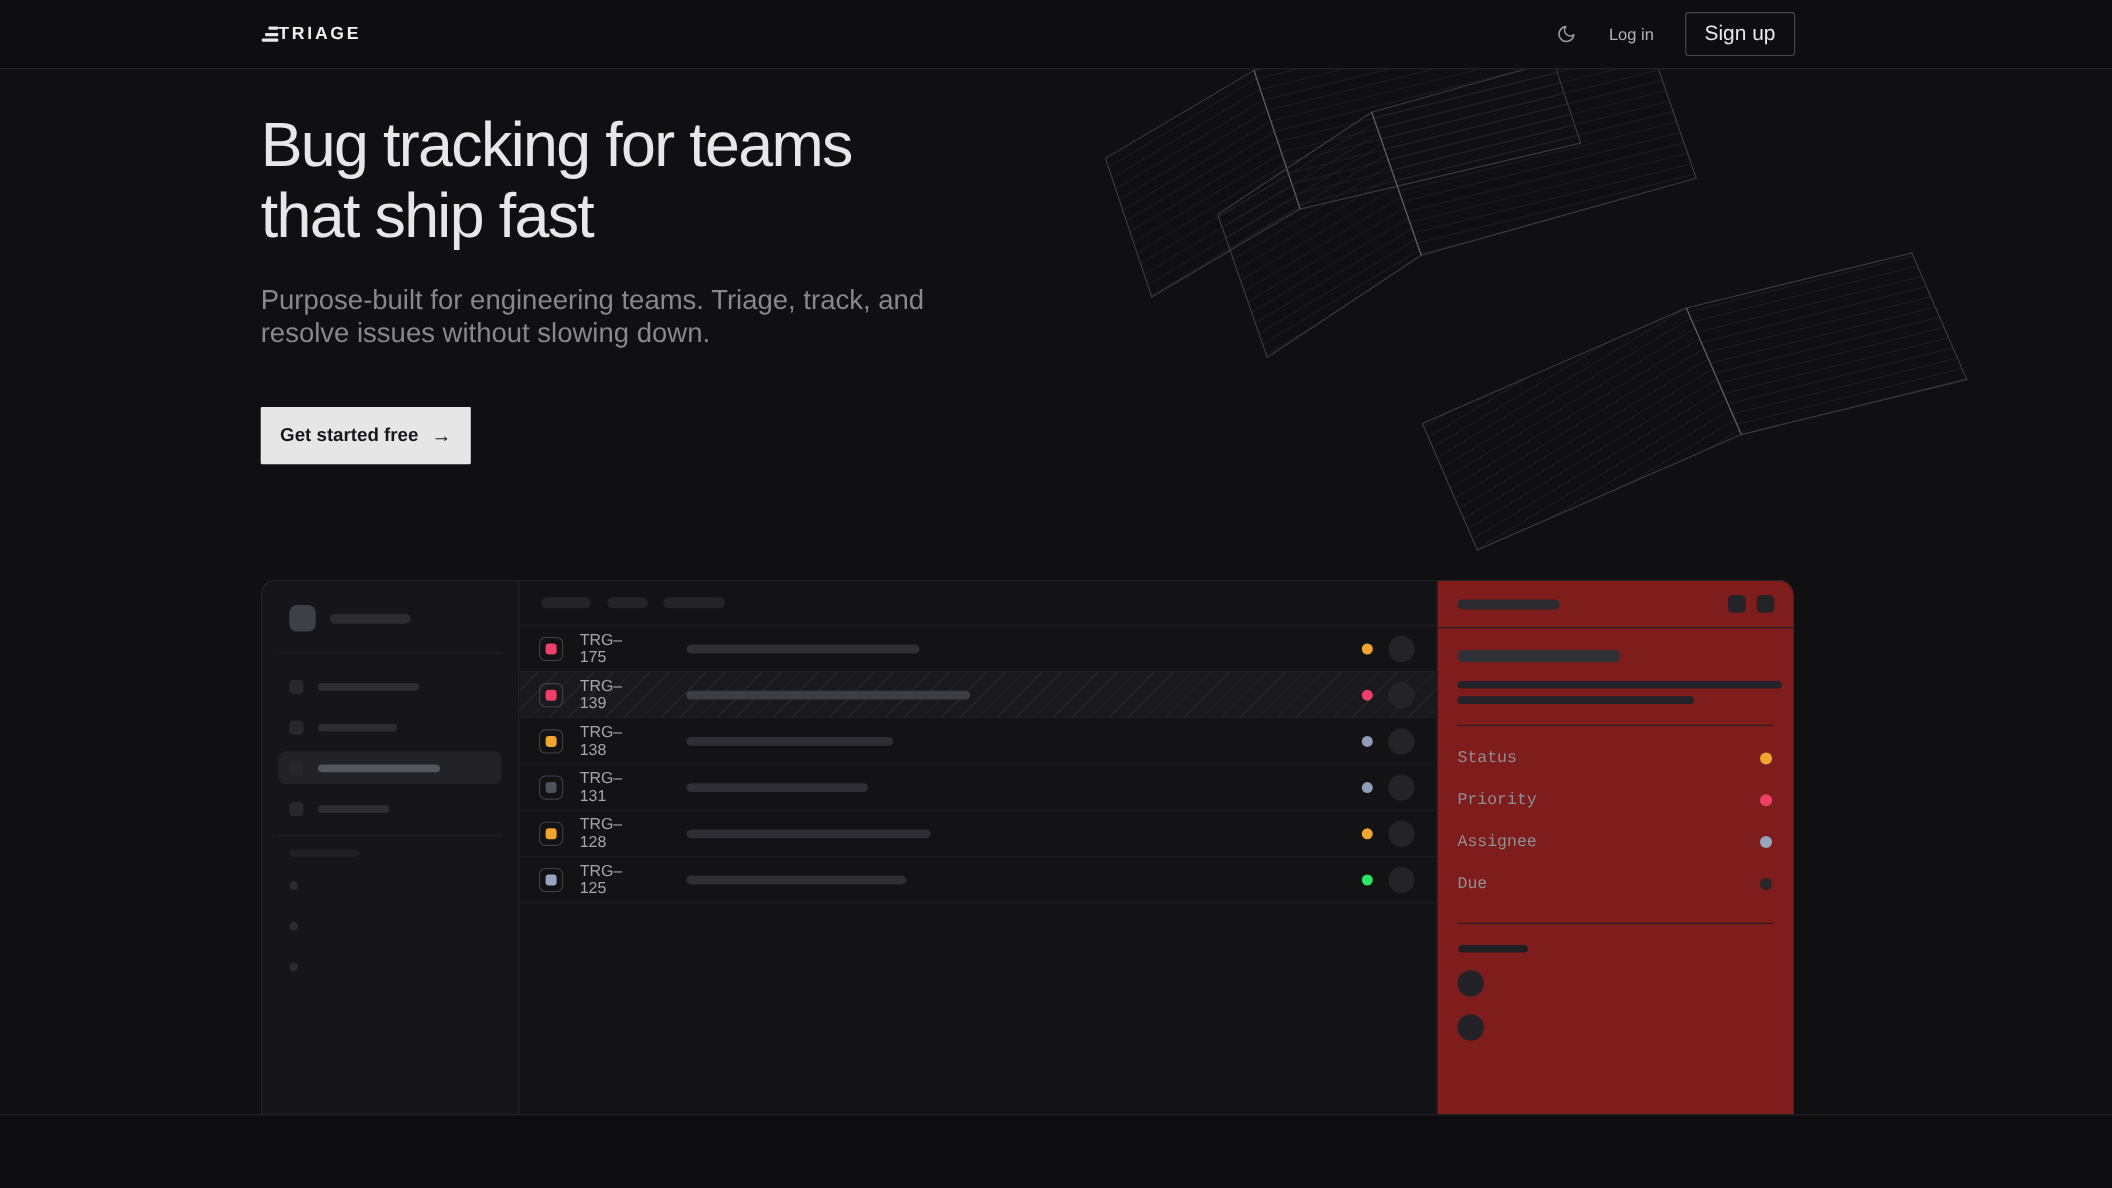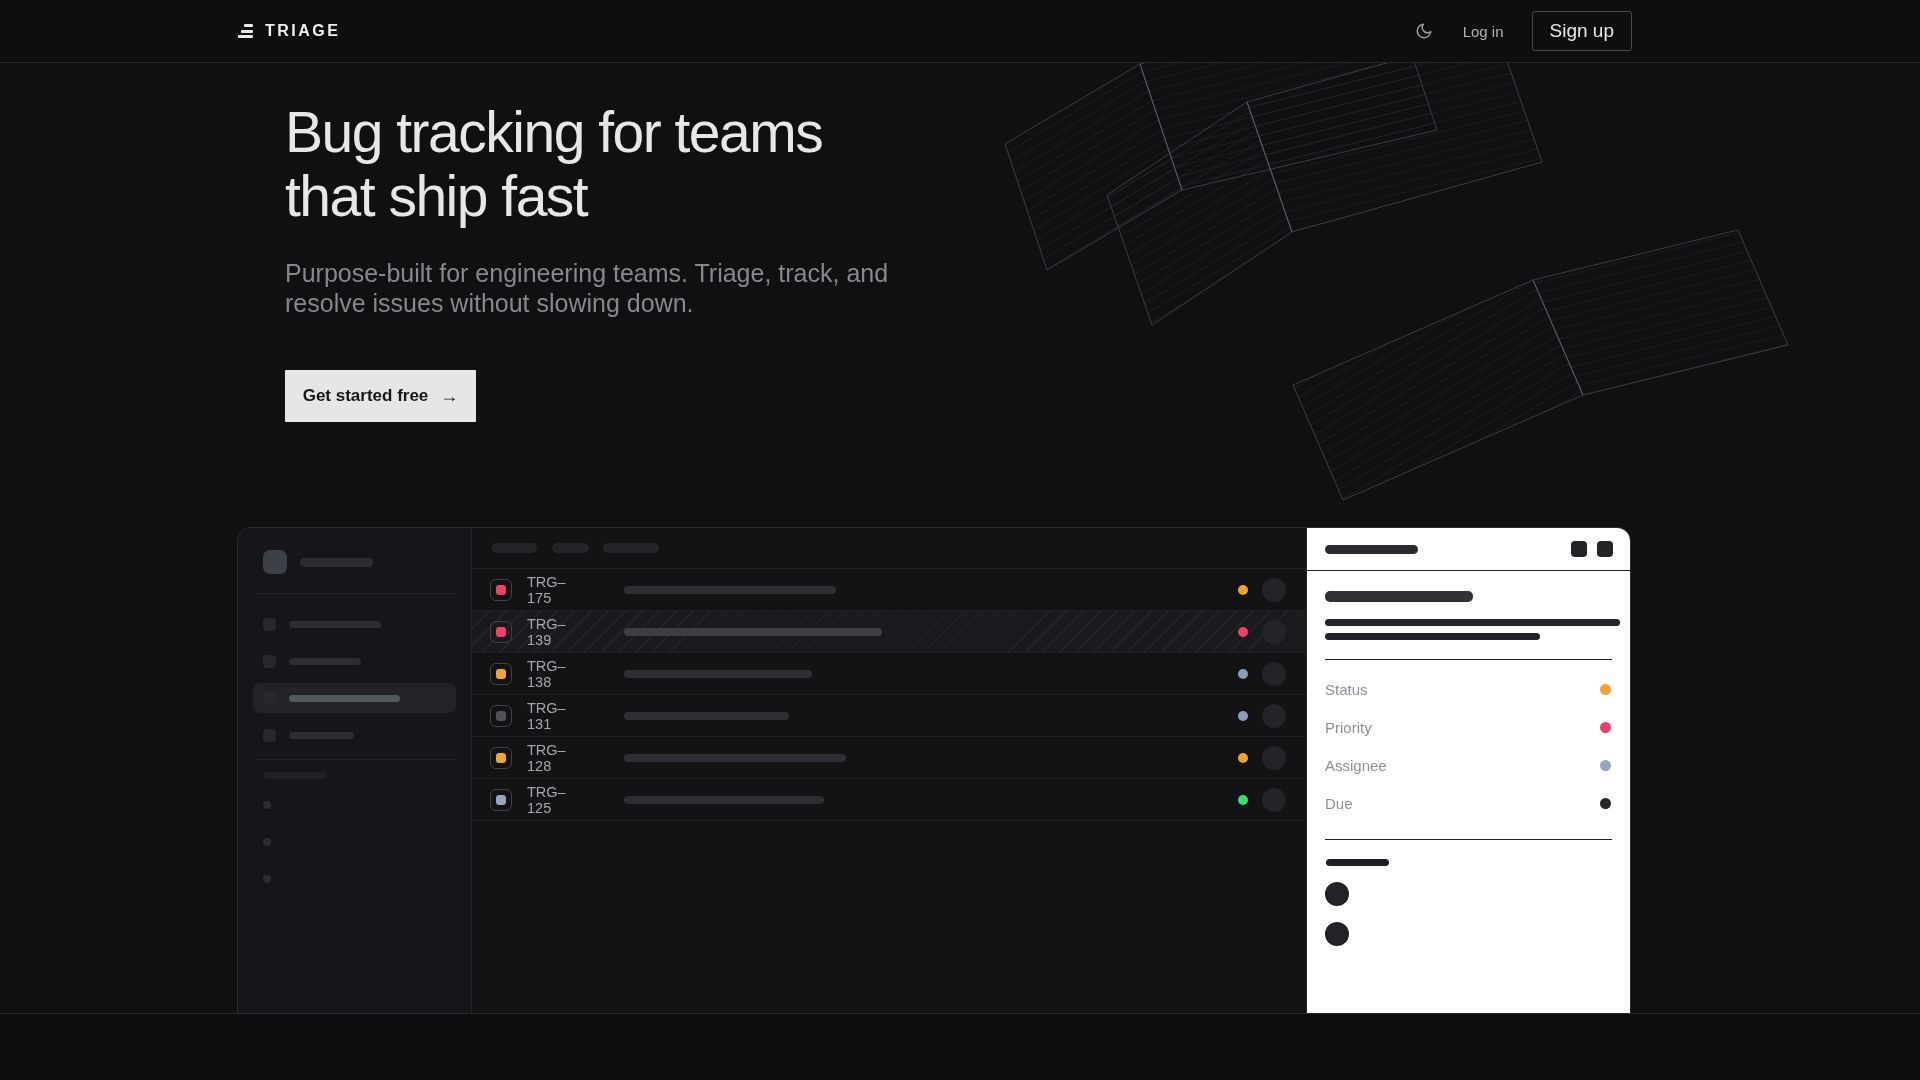--- a/index.html
+++ b/index.html
@@ -7,52 +7,52 @@
   body { font-family:"Liberation Sans", sans-serif; }
   .page { position:relative; width:1920px; height:1080px; background:#101013; overflow:hidden; }
 
   
   .hero-art { position:absolute; left:980px; top:40px; z-index:1; }
 
   
   .nav { position:absolute; top:0; left:0; width:1920px; height:63px; background:#0e0e11;
          border-bottom:1px solid #26262b; display:flex; align-items:center;
          padding:0 288px 0 237px; z-index:20; }
-  .brand { display:flex; align-items:center; gap:12px; }
+  .brand { display:flex; align-items:center; }
   .brand-icon { display:flex; flex-direction:column; align-items:flex-end; gap:2.5px; width:16px; }
   .brand-icon span { display:block; height:3px; border-radius:1px; background:#e9e9ec; }
   .brand-icon span:nth-child(1){ width:9px; }
   .brand-icon span:nth-child(2){ width:12px; }
   .brand-icon span:nth-child(3){ width:15px; }
   .brand-name { font-size:16px; font-weight:700; letter-spacing:2.5px; color:#f0f0f2; }
   .nav-right { margin-left:auto; display:flex; align-items:center; gap:28px; }
   .theme-btn { width:22px; height:22px; display:flex; align-items:center; justify-content:center;
                background:none; border:none; cursor:pointer; }
   .login { font-size:15px; color:#b1b1b7; cursor:pointer; }
   .signup { font-size:19px; color:#e9e9ec; background:transparent; border:1px solid #47474d;
             border-radius:3px; padding:8px 17px; cursor:pointer; }
 
   
-  .hero { position:absolute; left:237px; top:100px; z-index:5;margin-left:48px; }
+  .hero { position:absolute; left:237px; top:100px; z-index:5; }
   .hero h1 { font-size:57px; line-height:64px; font-weight:500; letter-spacing:-1.5px; color:#e7e7ea; }
   .hero h1 span { display:block; }
   .hero p { margin-top:30px; font-size:25px; line-height:30px; color:#87878d; }
   .hero p span { display:block; }
   .cta { margin-top:52px; width:191px; height:52px; background:#e6e6e6; border:none; border-radius:1px;
          font-family:"Liberation Sans", sans-serif; font-size:17px; font-weight:600; color:#17171a;
          display:flex; align-items:center; justify-content:center; gap:12px; cursor:pointer; }
   .cta .arrow { font-weight:400; font-size:18px; }
 
   
   .mock { position:absolute; left:237px; top:527px; width:1394px; height:486px; z-index:5;
           background:#131316; border:1px solid #2b2b30; border-bottom:none;
           border-radius:14px 14px 0 0; display:flex; overflow:hidden; }
   .col-side { width:233px; background:#16161a; }
   .col-list { flex:1; background:#131316; border-left:1px solid #232328; border-right:1px solid #232328; }
-  .col-detail { width:323px; background:#ffffff; }
+  .col-detail { width:323px; background:#7f1d1d;font-family:Liberation Mono, monospace; }
 
   .pill { border-radius:5px; background:#2c2c31; }
   .sq { border-radius:4px; background:#27272c; }
   .hr { height:1px; background:#222226; border:none; }
 
   
   .ws { display:flex; align-items:center; gap:13px; padding:22px 0 0 25px; }
   .ws-icon { width:24px; height:24px; border-radius:7px; background:#3d4147; }
   .ws-pill { width:73px; height:9px; }
   .side-div1 { margin:19px 14px 0 15px; }

